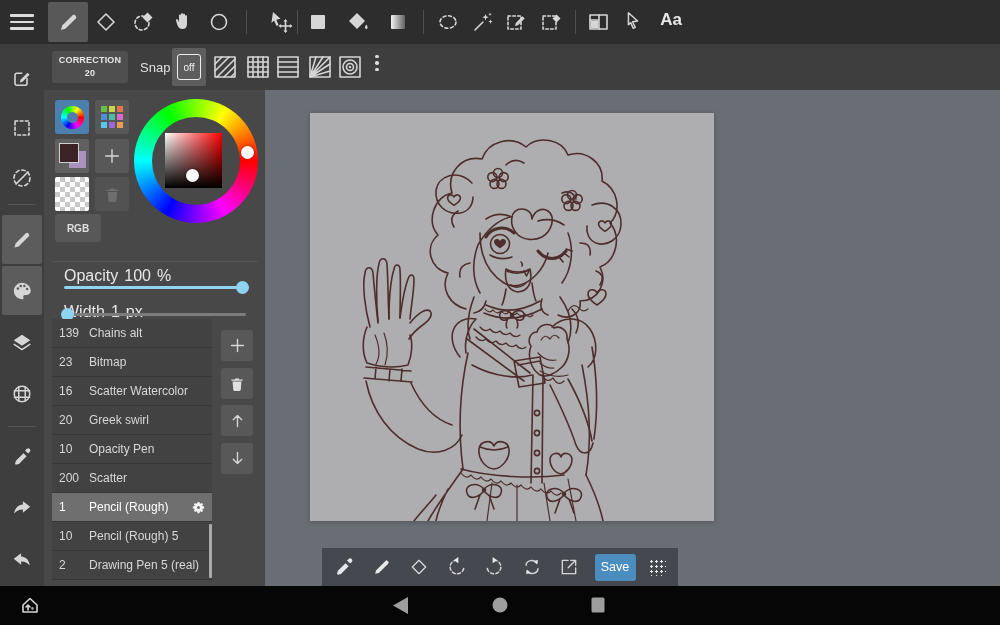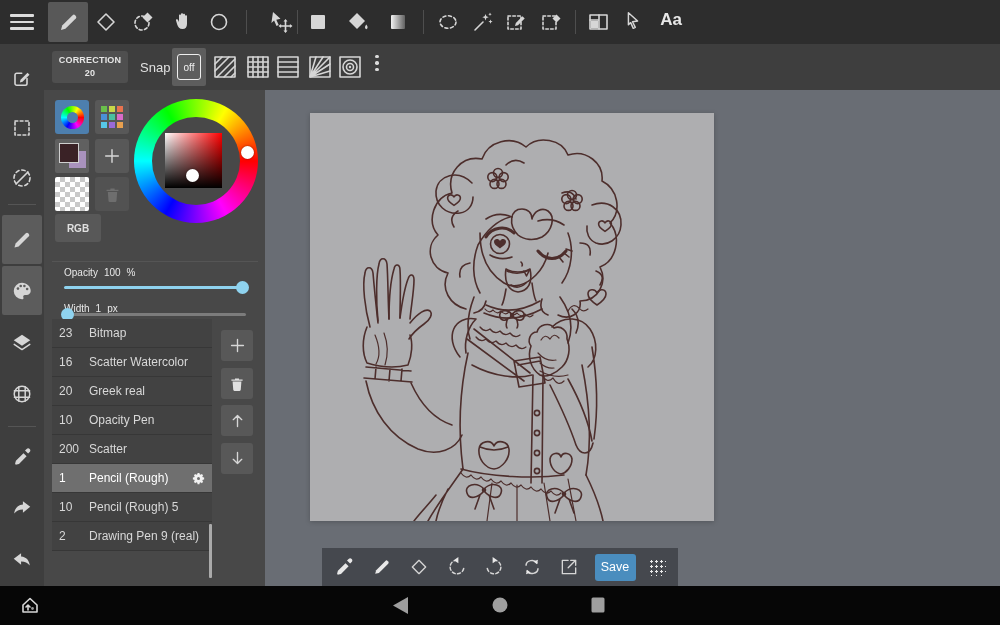--- a/index.html
+++ b/index.html
@@ -59,21 +59,21 @@
   #rgb-btn{left:11px;top:124px;width:46px;height:28px;color:#e0e0e0;font-size:10px;font-weight:bold;}
 
   #wheel{left:90px;top:9px;width:124px;height:124px;}
   #wheel .ring{position:absolute;left:0;top:0;width:124px;height:124px;border-radius:50%;
      background:conic-gradient(from 90deg,#f00,#f0f 60deg,#00f 120deg,#0ff 180deg,#0f0 240deg,#ff0 300deg,#f00 360deg);}
   #wheel .hole{position:absolute;left:18px;top:18px;width:88px;height:88px;border-radius:50%;background:#484848;}
   #sv{position:absolute;left:31px;top:34px;width:57px;height:55px;
      background:linear-gradient(to top,#000,rgba(0,0,0,0)),linear-gradient(to right,#fff,rgba(255,255,255,0)),#f00;}
   .whandle{position:absolute;width:13px;height:13px;border-radius:50%;background:#fff;box-shadow:0 0 2px rgba(0,0,0,.5);}
 
-  .sliderlabel{color:#e8e8e8;font-size:10px;display:flex;gap:6px;}
+  .sliderlabel{color:#e8e8e8;font-size:16px;display:flex;gap:6px;}
   .track{position:absolute;height:3px;border-radius:2px;}
   .shandle{position:absolute;width:13px;height:13px;border-radius:50%;}
 
   
   #brush-list{left:8px;top:229px;width:160px;height:261px;}
   .brush-row{height:28px;background:#424242;border-bottom:1px solid #373737;display:flex;align-items:center;
              color:#d8d8d8;font-size:12px;}
   .brush-row .bsize{width:30px;margin-left:7px;}
   .brush-row .bname{flex:1;}
   .brush-row .gear{display:none;margin-right:6px;}
@@ -385,36 +385,41 @@
   <div class="abs sliderlabel" style="left:20px;top:213px">
     <span>Width</span>
     <span>1</span>
     <span>px</span>
   </div>
   <div class="abs track" style="left:20px;top:223px;width:182px;background:#7c7c7c"></div>
   <div class="abs track" style="left:20px;top:223px;width:7px;background:#8fd3ef"></div>
   <div class="abs shandle" style="left:17px;top:218px;background:#8fd3ef"></div>
 
   <div id="brush-list" class="abs">
+  <div class="brush-row">
+    <span class="bsize">139</span>
+    <span class="bname">Chains alt</span>
+
+  </div>
 
   <div class="brush-row">
     <span class="bsize">23</span>
     <span class="bname">Bitmap</span>
 
   </div>
 
   <div class="brush-row">
     <span class="bsize">16</span>
     <span class="bname">Scatter Watercolor</span>
 
   </div>
 
   <div class="brush-row">
     <span class="bsize">20</span>
-    <span class="bname">Greek real</span>
+    <span class="bname">Greek swirl</span>
 
   </div>
 
   <div class="brush-row">
     <span class="bsize">10</span>
     <span class="bname">Opacity Pen</span>
 
   </div>
 
   <div class="brush-row">
@@ -435,21 +440,21 @@
   </div>
 
   <div class="brush-row">
     <span class="bsize">10</span>
     <span class="bname">Pencil (Rough) 5</span>
 
   </div>
 
   <div class="brush-row">
     <span class="bsize">2</span>
-    <span class="bname">Drawing Pen 9 (real)</span>
+    <span class="bname">Drawing Pen 5 (real)</span>
 
   </div>
 </div>
   <div id="brush-scroll" class="abs"></div>
 
   <div class="abs bside flexc" style="top:240px">
     <svg width="17" height="17" viewBox="0 0 20 20">
         <path class="ic" stroke-width="2" d="M10 3v14M3 10h14"></path>
       </svg>
   </div>

